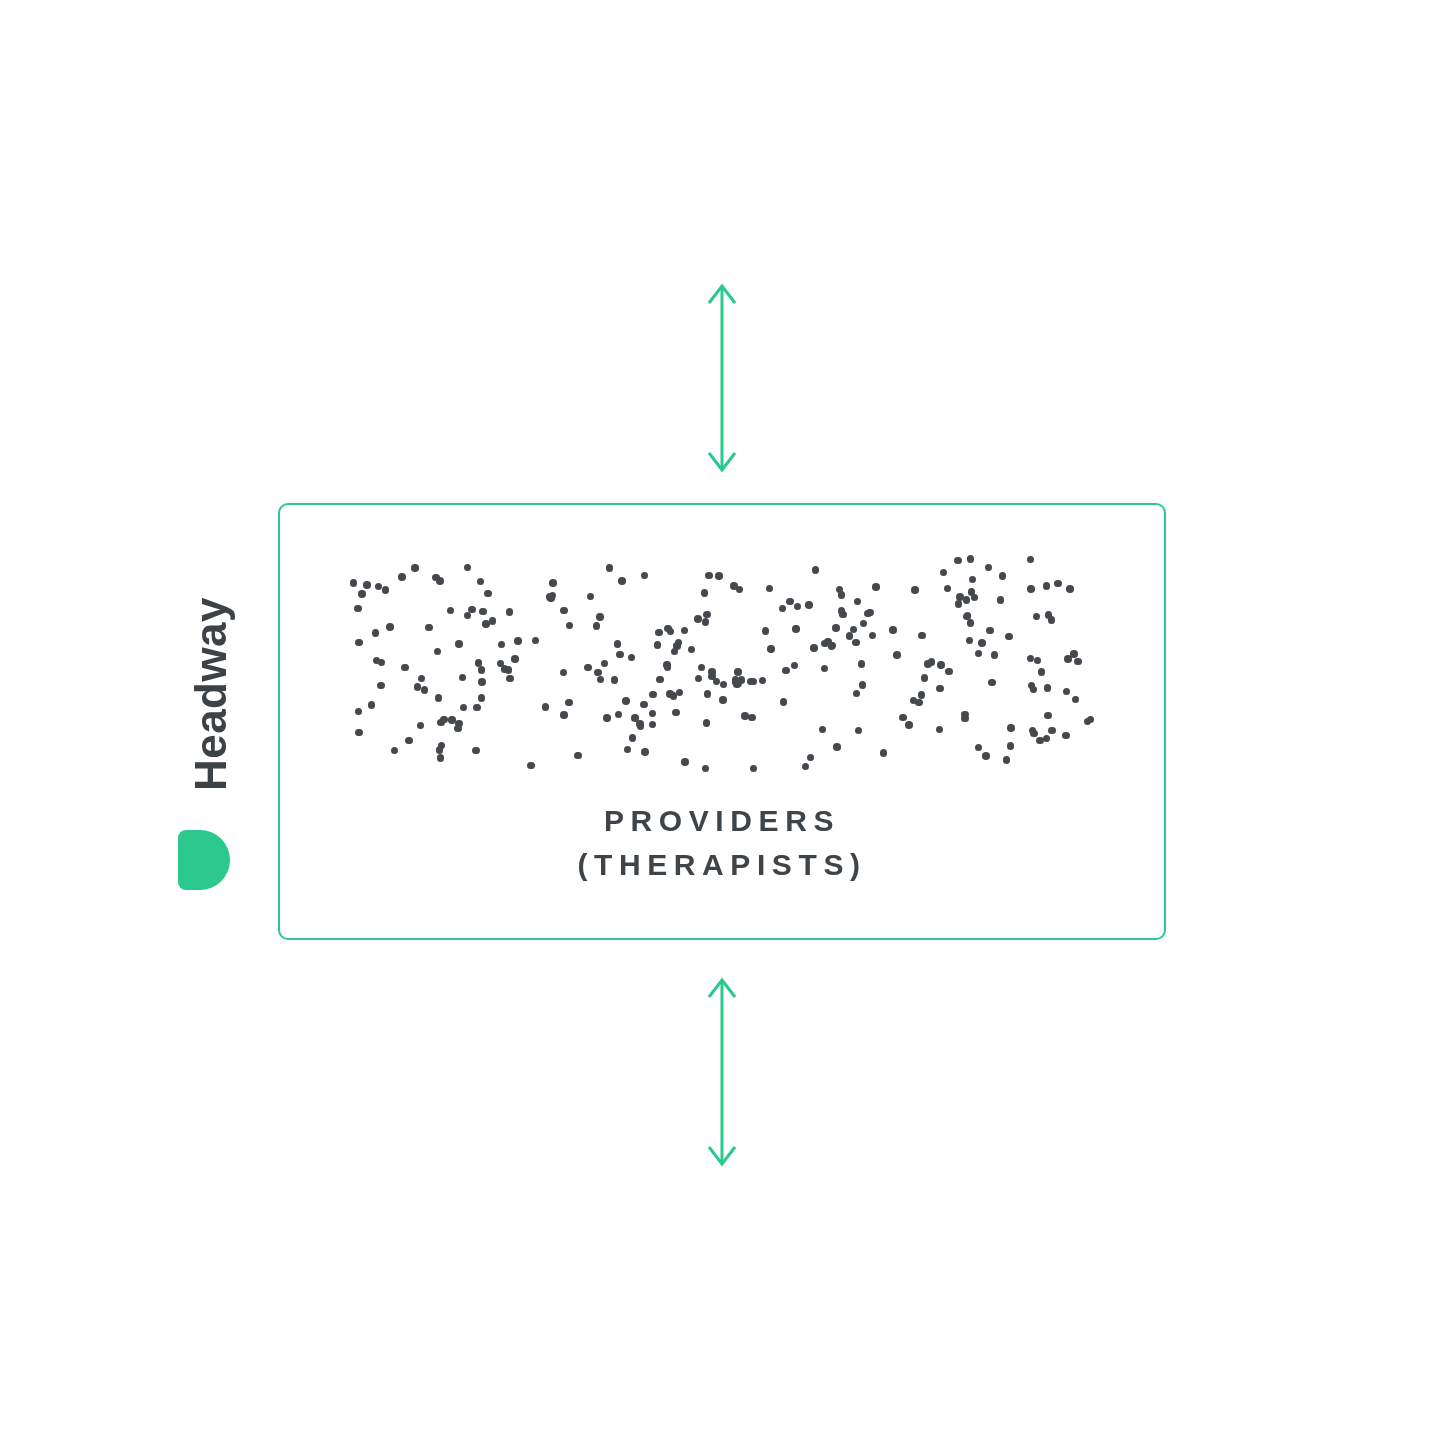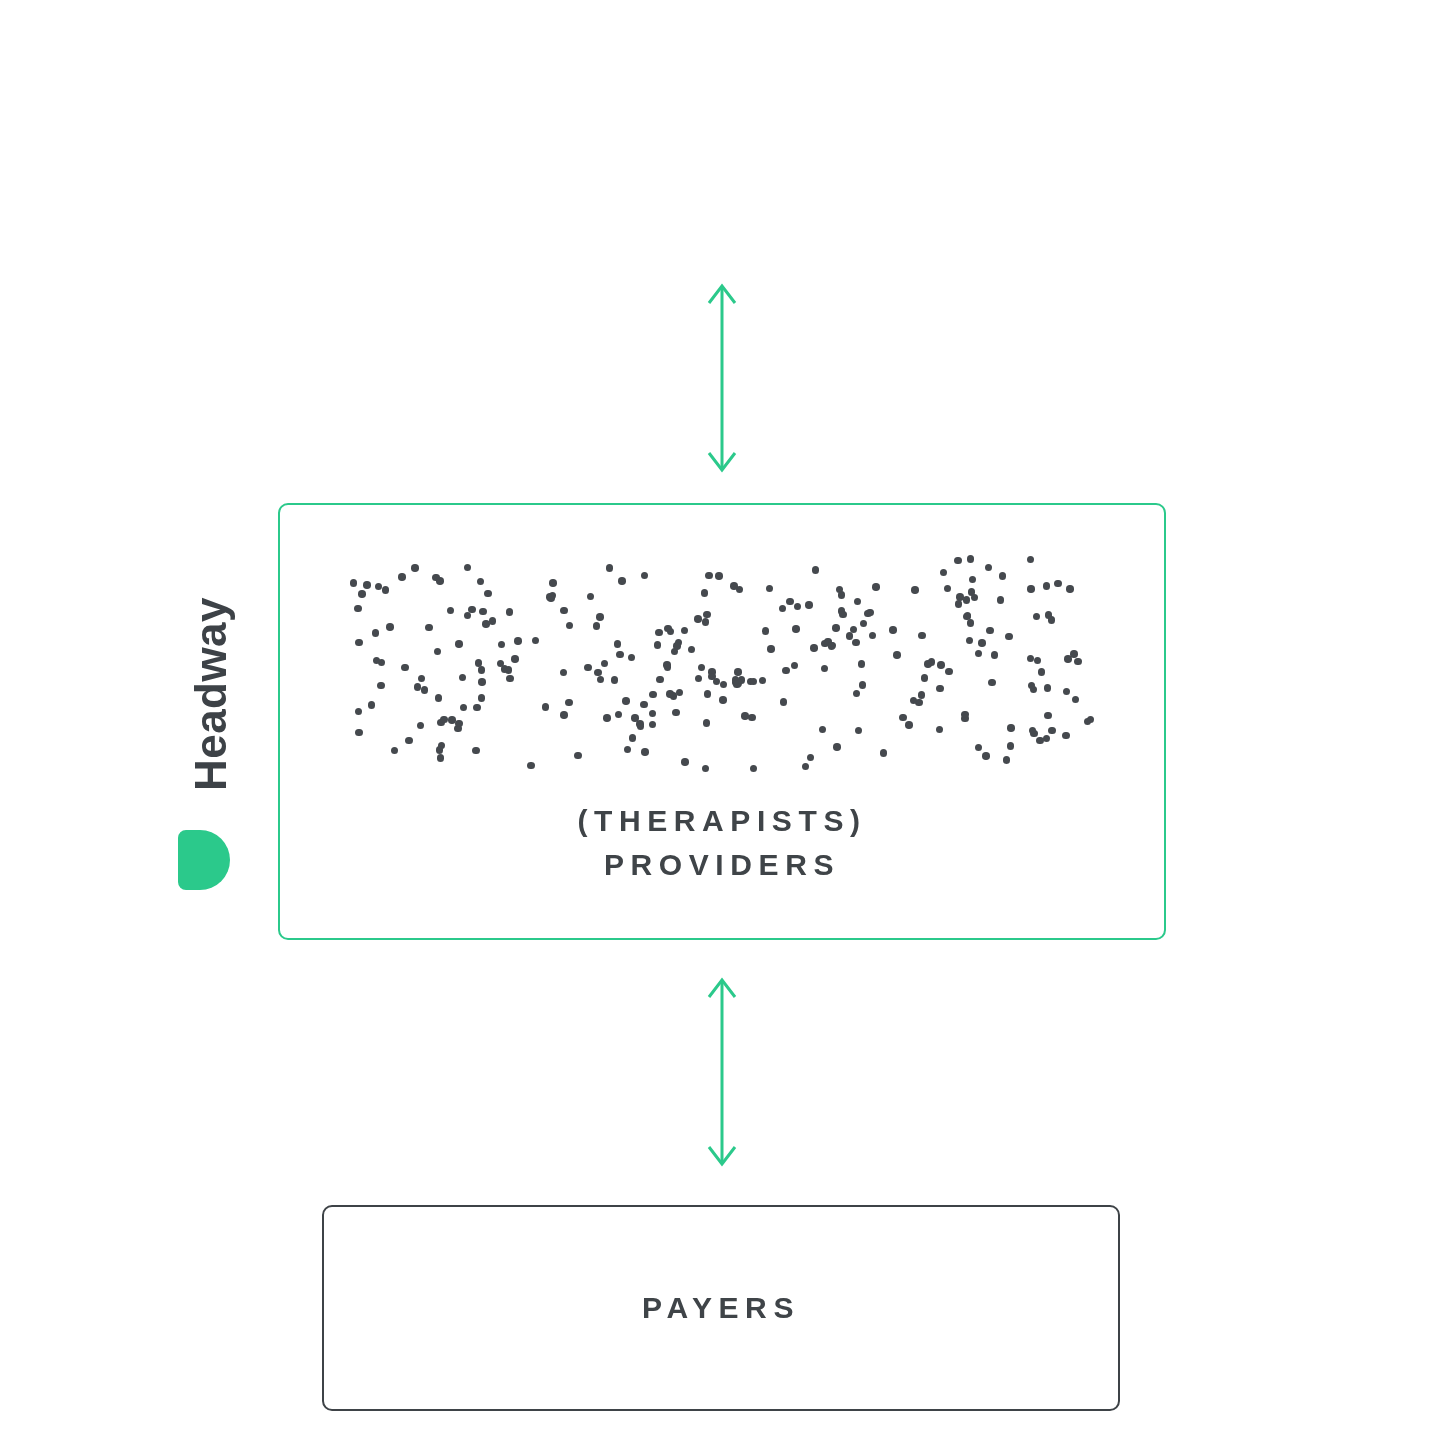--- a/index.html
+++ b/index.html
@@ -363,33 +363,30 @@
         <span class="dot" style="left: 74.92%; top: 18.1027%;"></span>
         <span class="dot" style="left: 8.31251%; top: 81.3216%;"></span>
         <span class="dot" style="left: 4.05963%; top: 47.8919%;"></span>
         <span class="dot" style="left: 16.0242%; top: 8.66775%;"></span>
         <span class="dot" style="left: 87.4383%; top: 83.7655%;"></span>
         <span class="dot" style="left: 17.2531%; top: 67.472%;"></span>
         <span class="dot" style="left: 49.1009%; top: 12.27%;"></span>
         <span class="dot" style="left: 49.675%; top: 57.863%;"></span>
       </div>
     <div class="node-label">
+      <div>PROVIDERS</div>
       <div>(THERAPISTS)</div>
-      <div>PROVIDERS</div>
     </div>
   </div>
 
   <svg class="arrow arrow-bottom" width="60" height="196" viewBox="0 0 60 196" fill="none">
     <line x1="30" y1="8" x2="30" y2="188" stroke="currentColor" stroke-width="3"></line>
     <polyline points="17,23 30,6 43,23" stroke="currentColor" stroke-width="3" fill="none"></polyline>
     <polyline points="17,173 30,190 43,173" stroke="currentColor" stroke-width="3" fill="none"></polyline>
   </svg>
 
-  <div class="node-box box-payers">
-    <div class="node-label">PAYERS</div>
-  </div>
 
   <div class="brand">
     <span class="brand-word">Headway</span>
   </div>
   <div class="brand-mark"></div>
 
 </div>
 
 </body></html>

